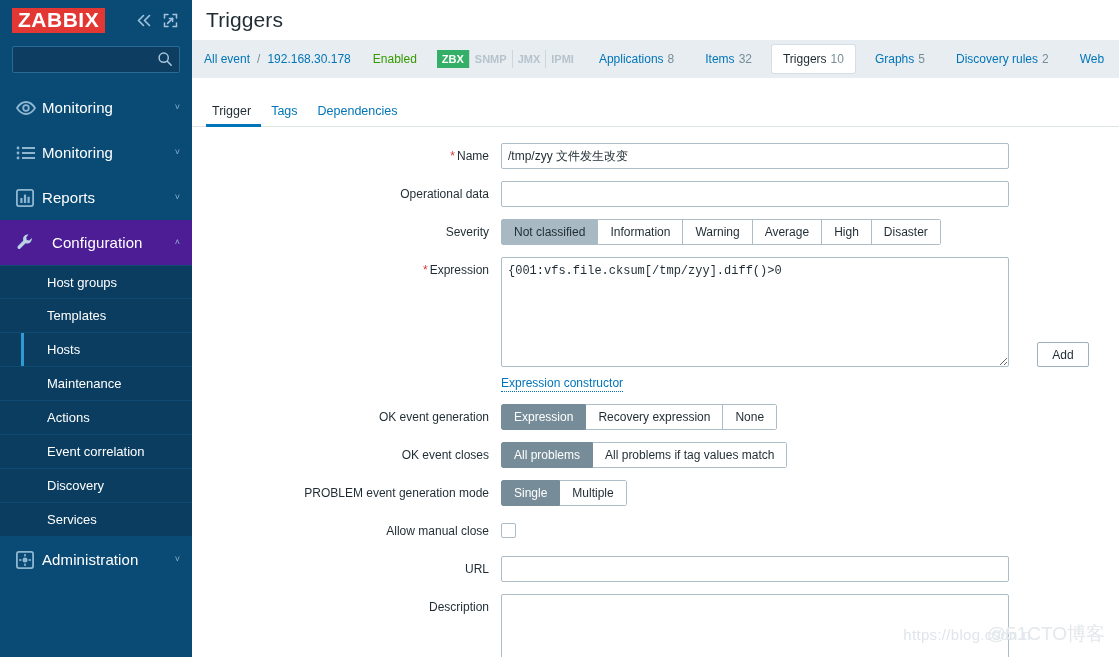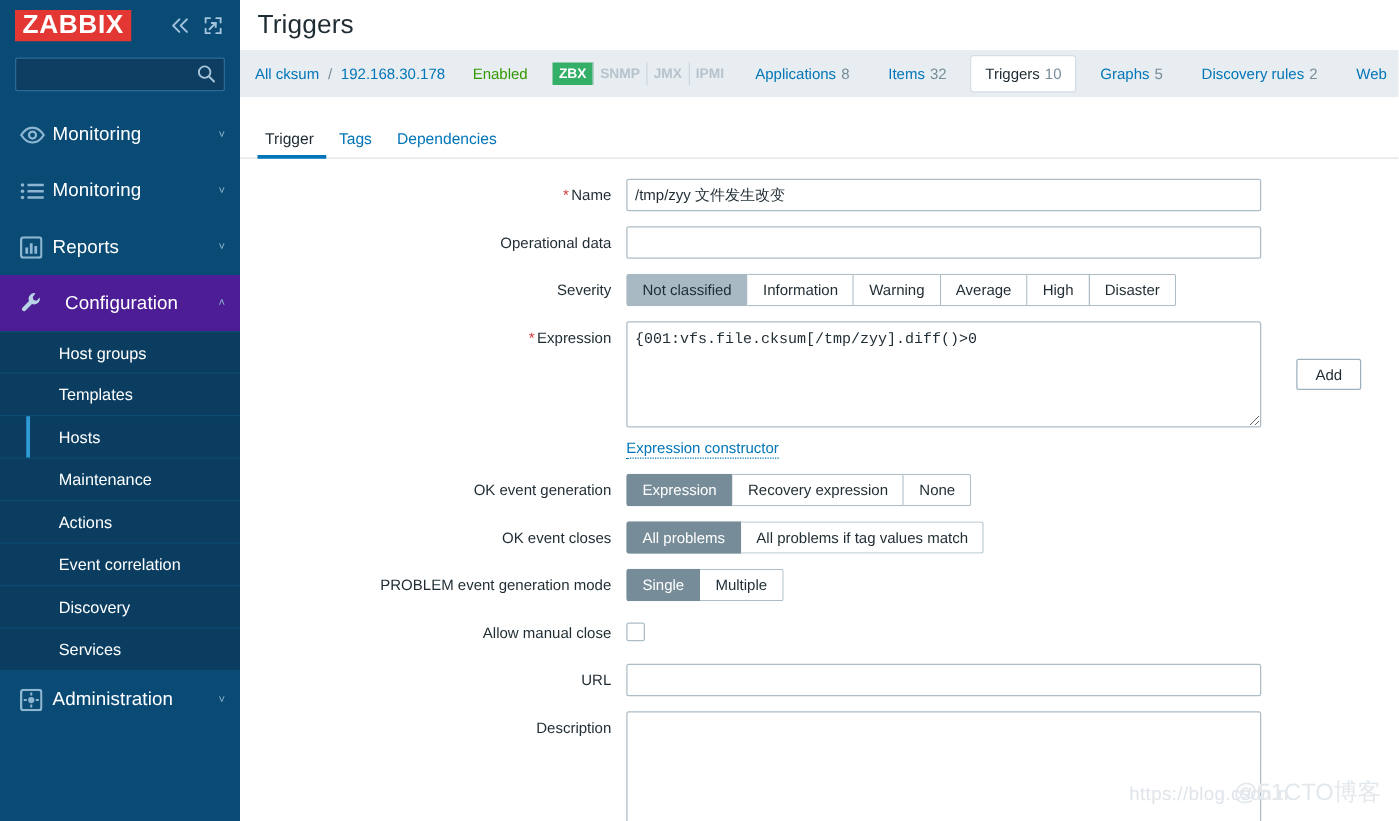--- a/index.html
+++ b/index.html
@@ -310,21 +310,21 @@
     margin-left: 37px;
   }
   .req {
     color: #d23b3b;
     margin-right: 2px;
   }
   .fctl {
     flex: 1;
     min-width: 0;
     display: flex;
-    align-items: center;
+    align-items: flex-end;
   }
   input.tinput {
     width: 508px;
     height: 26px;
     box-sizing: border-box;
     border: 1px solid #adbdc7;
     border-radius: 2px;
     padding: 0 6px;
     font-size: 12px;
     color: #1f2c33;
@@ -362,21 +362,21 @@
     color: #1f2c33;
     border-color: #a9b9c3;
   }
   .tgl.sel-dark {
     background: #768d99;
     color: #ffffff;
     border-color: #768d99;
   }
   textarea.expr {
     width: 508px;
-    height: 85px;
+    height: 110px;
     box-sizing: border-box;
     border: 1px solid #adbdc7;
     border-radius: 2px;
     padding: 5px 6px;
     font-family: "Liberation Mono", monospace;
     font-size: 12px;
     color: #1f2c33;
     resize: both;
     outline: none;
     background: #ffffff;
@@ -587,21 +587,21 @@
     </div>
   </div>
 
   <div class="main">
 
     <div class="page-head">
       <h1 class="page-title">Triggers</h1>
     </div>
 
     <div class="crumbbar">
-      <span class="cb-link">All cksum</span>
+      <span class="cb-link">All event</span>
       <span class="cb-sep">/</span>
       <span class="cb-link">192.168.30.178</span>
       <span class="cb-status">Enabled</span>
 
       <span class="iface-group">
         <span class="iface on">ZBX</span>
         <span class="iface">SNMP</span>
         <span class="iface">JMX</span>
         <span class="iface">IPMI</span>
       </span>

